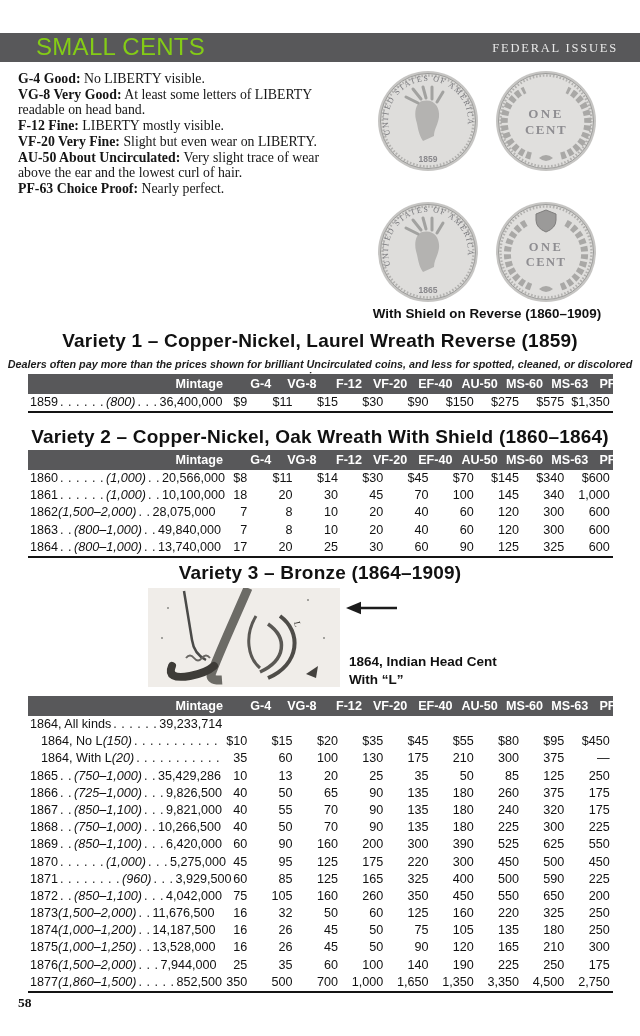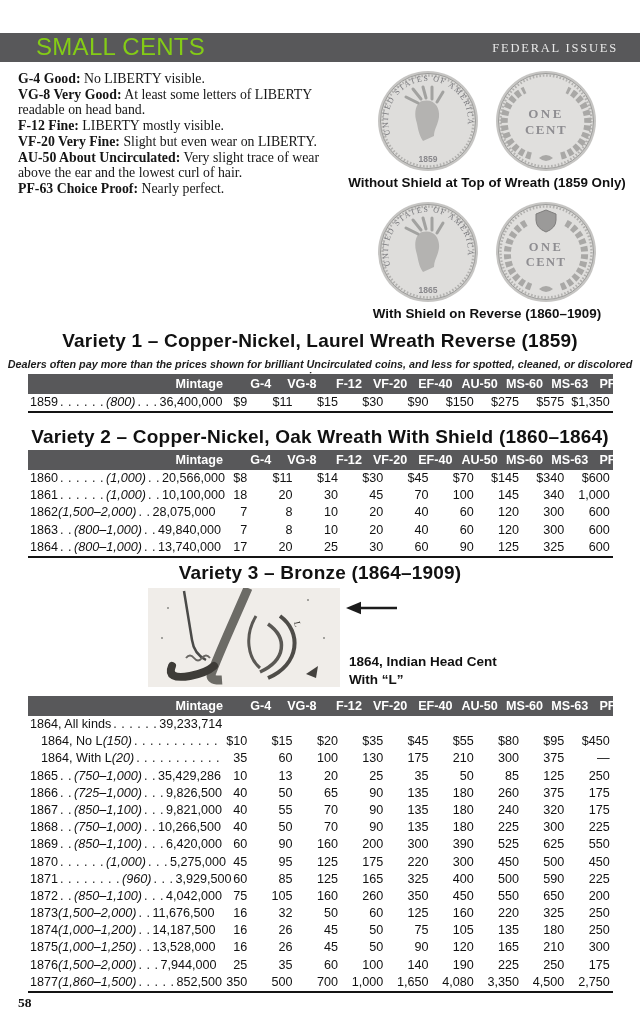--- a/index.html
+++ b/index.html
@@ -83,21 +83,20 @@
       <circle cx="51" cy="51" r="50" fill="#c6c5c3"></circle>
       <circle cx="51" cy="51" r="47.5" fill="#e0dfdd" stroke="#9b9b99" stroke-width="1"></circle>
       <circle cx="51" cy="51" r="45.5" fill="none" stroke="#b2b1af" stroke-width="2.4" stroke-dasharray="1.6,1.8"></circle>
       <path d="M36,86 A35,35 0 0 1 30,20" stroke="#a9a8a6" stroke-width="7" fill="none" stroke-dasharray="5,2.6"></path>
       <path d="M66,86 A35,35 0 0 0 72,20" stroke="#a9a8a6" stroke-width="7" fill="none" stroke-dasharray="5,2.6"></path>
       <path d="M44,88 q7,-6 14,0 q-7,6 -14,0" fill="#a9a8a6"></path>
       <text x="51" y="48" text-anchor="middle" font-size="13" font-weight="bold" letter-spacing="2.5" fill="#8e8d91" font-family="Liberation Serif, serif">ONE</text>
       <text x="51" y="64" text-anchor="middle" font-size="13" font-weight="bold" letter-spacing="1.5" fill="#8e8d91" font-family="Liberation Serif, serif">CENT</text>
     </svg>
   </div>
-  <figcaption>Without Shield at Top of Wreath (1859 Only)</figcaption>
 </figure>
 
 <figure class="coinfig" style="left:341px; top:201px; margin:0;">
   <div class="coinrow">
     <svg class="coin" viewBox="0 0 102 102">
       <circle cx="51" cy="51" r="50" fill="#c6c5c3"></circle>
       <circle cx="51" cy="51" r="47.5" fill="#dedddb" stroke="#9b9b99" stroke-width="1"></circle>
       <circle cx="51" cy="51" r="45.5" fill="none" stroke="#b2b1af" stroke-width="2.4" stroke-dasharray="1.6,1.8"></circle>
       <path id="legB" d="M 14,66 A 40,40 0 1 1 88,66" fill="none"></path>
       <text font-size="8" fill="#77777b" letter-spacing="1.4" font-family="Liberation Serif, serif">
@@ -569,20 +568,20 @@
         <div class="date">1877</div>
         <div class="proof">(1,860–1,500)</div>
         <div class="dots">. . . . .</div>
         <div class="mint">852,500</div>
       </div>
       <div class="tcell">350</div>
       <div class="tcell">500</div>
       <div class="tcell">700</div>
       <div class="tcell">1,000</div>
       <div class="tcell">1,650</div>
-      <div class="tcell">4,080</div>
+      <div class="tcell">1,350</div>
       <div class="tcell">3,350</div>
       <div class="tcell">4,500</div>
       <div class="tcell">2,750</div>
     </div>
   </div>
 
 <div class="pagenum">58</div>
 
 </body></html>

